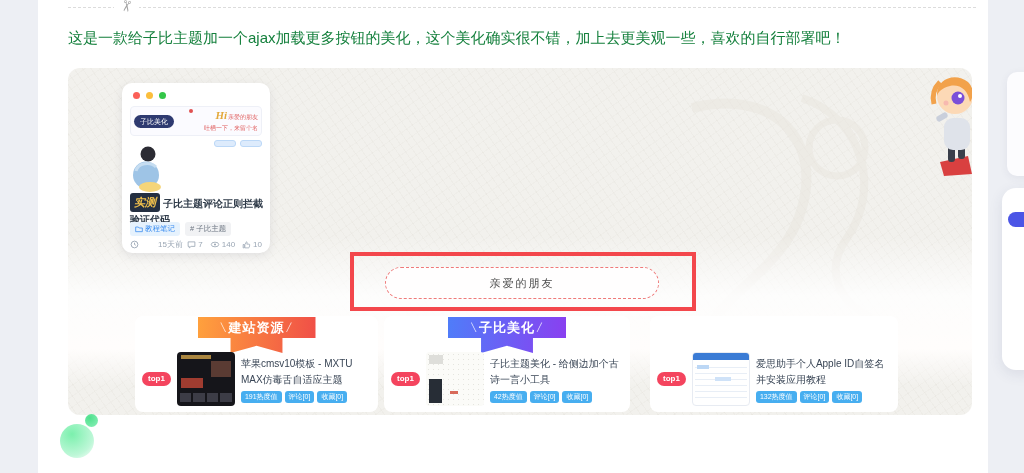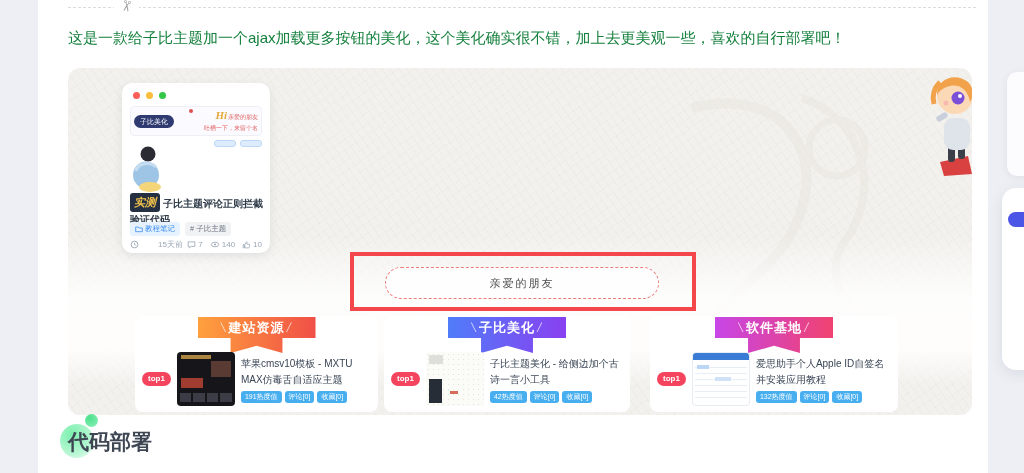--- a/index.html
+++ b/index.html
@@ -256,23 +256,20 @@
             <div class="stat-badges">
               <span class="stat-badge">42热度值</span>
               <span class="stat-badge">评论[0]</span>
               <span class="stat-badge">收藏[0]</span>
             </div>
           </div>
         </div>
       </div>
 
       <div class="col-card col-3">
-        <div class="ribbon" style="background: linear-gradient(95deg, rgb(199, 70, 232), rgb(241, 66, 110));">
-          <span class="ribbon-inner"><span class="ribbon-decor">╲</span><span>软件基地</span><span class="ribbon-decor">╱</span></span>
-        </div>
         <div class="col-row">
           <span class="rank-pill">top1</span>
           <div class="thumb thumb-sheet">
             <span class="ts-bar"></span>
               <span class="ts-rows"></span>
               <span class="ts-cell1"></span>
               <span class="ts-cell2"></span>
           </div>
           <div class="col-text">
             <div class="col-title">爱思助手个人Apple ID自签名并安装应用教程</div>
@@ -281,20 +278,19 @@
               <span class="stat-badge">评论[0]</span>
               <span class="stat-badge">收藏[0]</span>
             </div>
           </div>
         </div>
       </div>
     </div>
 
     <span class="h-circle"></span>
     <span class="h-dot"></span>
-    <h2 class="h-text">代码部署</h2>
   </div>
 
   <div class="widget-top"></div>
   <div class="widget-bottom">
     <span class="widget-pill"></span>
   </div>
 </div>
 
 </body></html>

